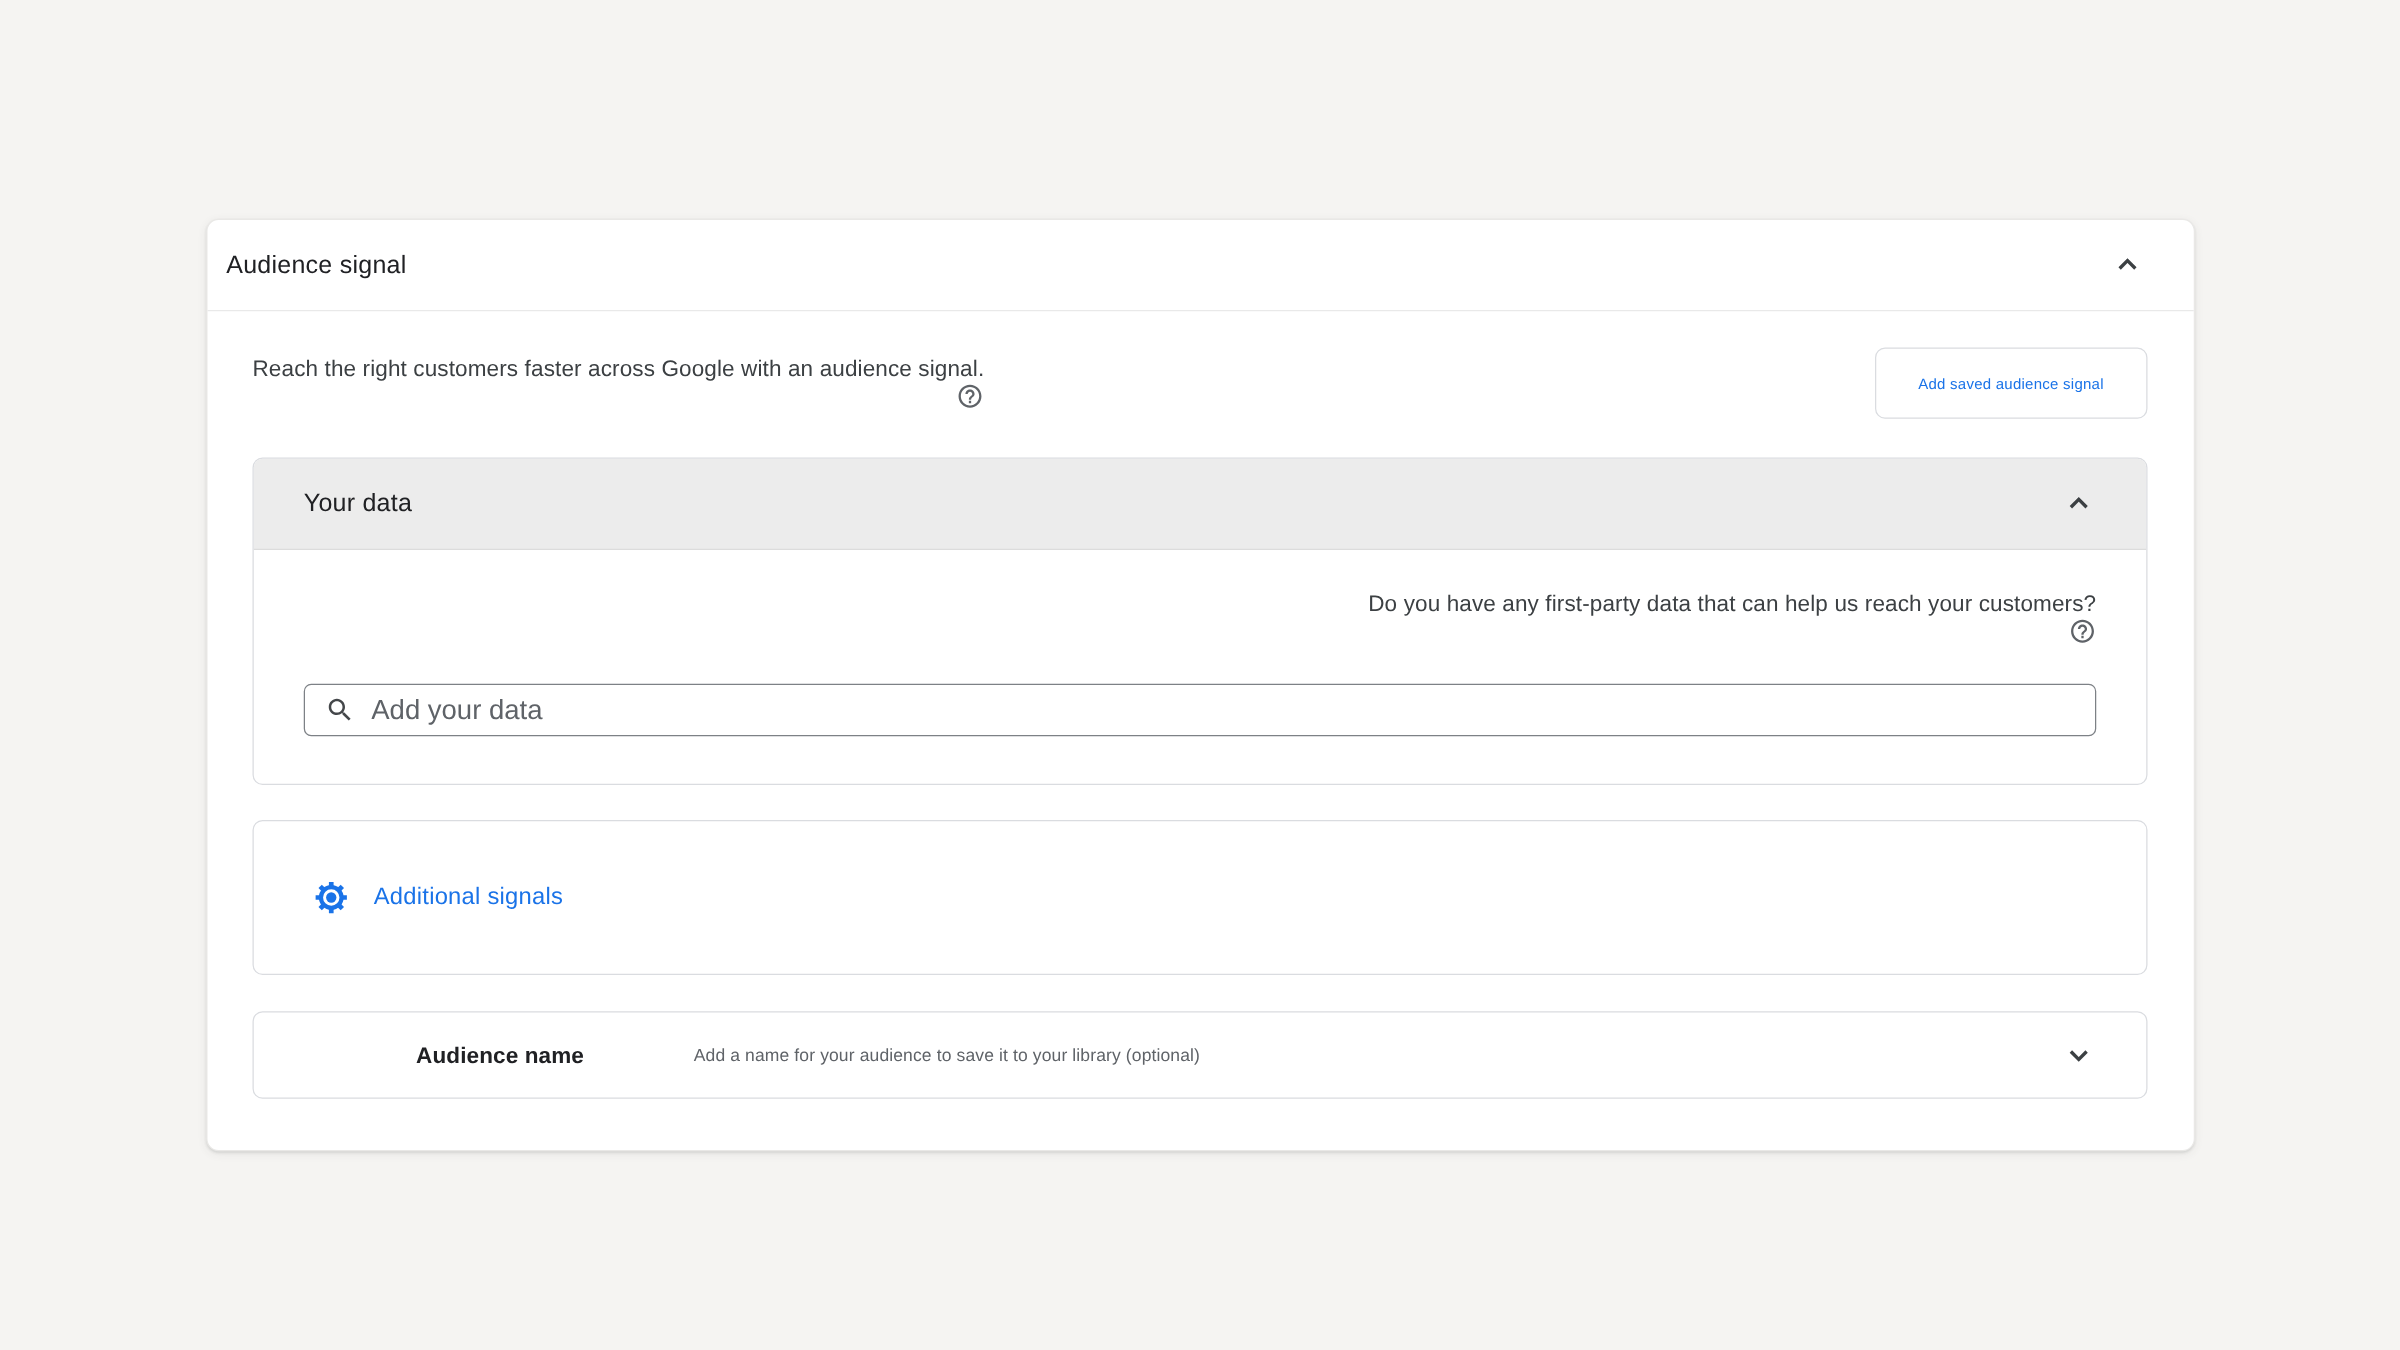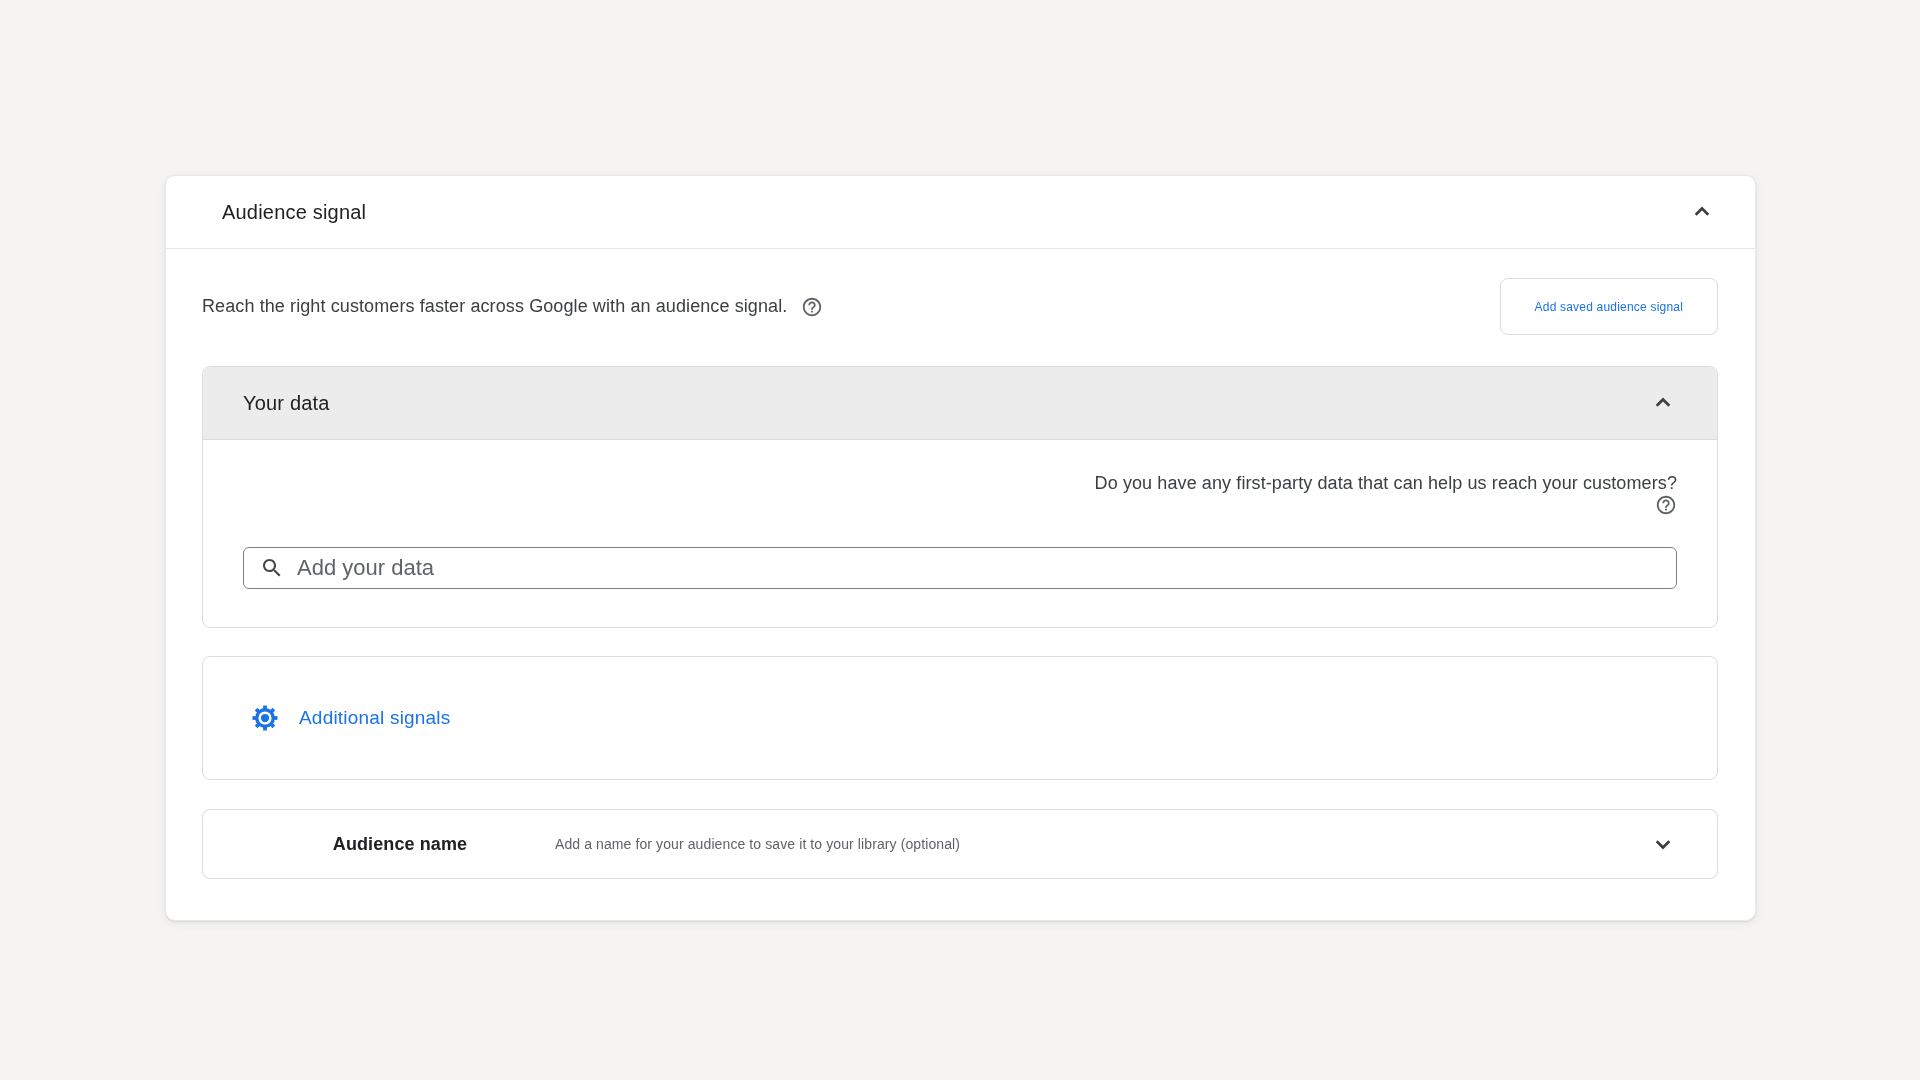--- a/index.html
+++ b/index.html
@@ -19,21 +19,21 @@
     background: #ffffff;
     border: 1px solid #e9e8e6;
     border-radius: 10px;
     box-shadow: 0 1px 2px rgba(60,64,67,.12), 0 2px 8px rgba(60,64,67,.08);
   }
   .card-header {
     height: 73px;
     display: flex;
     align-items: center;
     justify-content: space-between;
-    padding: 0 39px 0 56px;
+    padding: 0 39px 0 15px;
     border-bottom: 1px solid #e9e9e9;
     cursor: pointer;
   }
   .card-title {
     font-size: 20px;
     font-weight: 400;
     letter-spacing: .2px;
     color: #202124;
   }
   .icon-btn {
@@ -45,21 +45,21 @@
   .card-body { padding: 0 37px 41px 36px; }
 
   
   .intro-row {
     margin-top: 28px;
     min-height: 59px;
     display: flex;
     align-items: center;
     justify-content: space-between;
   }
-  .intro-left { display: flex; align-items: center; }
+  .intro-left { display: flex; align-items: flex-end; flex-direction: column; }
   .intro-text { font-size: 18px; color: #3c4043; letter-spacing: .1px; }
   .help {
     margin-left: 14px;
     color: #5f6368;
     display: inline-flex; align-items: center;
     cursor: pointer;
     flex: none;
   }
   .outline-btn {
     height: 57px;

